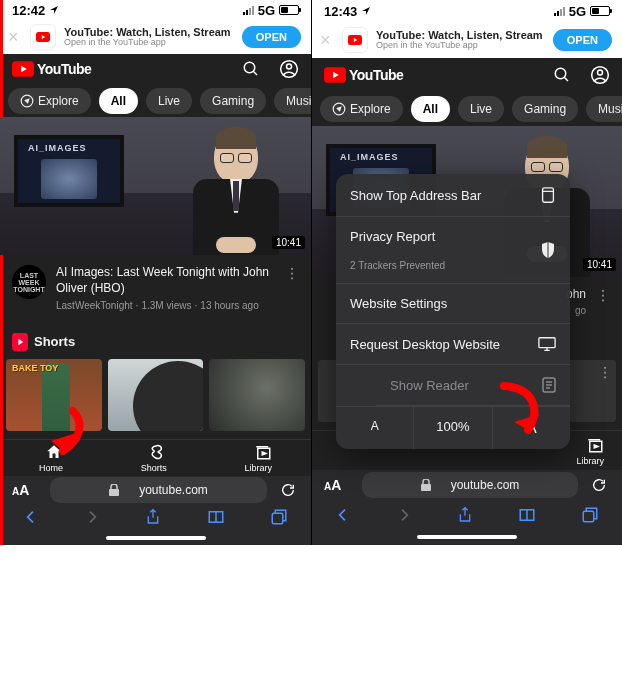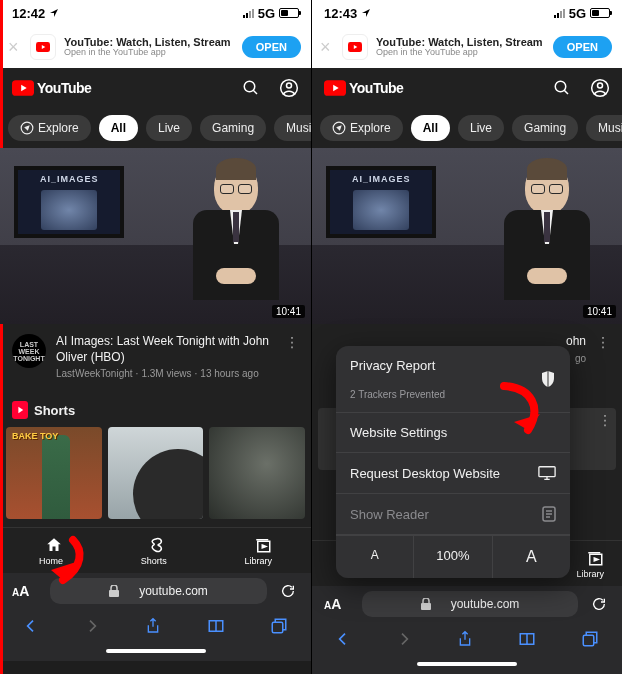--- a/index.html
+++ b/index.html
@@ -7,21 +7,21 @@
     width: 622px;
     height: 674px;
     display: flex;
     background: #fff;
     font-family: -apple-system, BlinkMacSystemFont, "Segoe UI", sans-serif;
     overflow: hidden;
     position: relative;
   }
   .phone {
     width: 311px;
-    height: 674px;
+    height: 545px;
     background: #1e1e1e;
     position: relative;
     overflow: hidden;
     display: flex;
     flex-direction: column;
   }
   .phone-right { border-left: 1px solid #000; }
   
   .status {
     height: 26px;
@@ -100,21 +100,21 @@
     height: 176px;
     background: linear-gradient(#3a3a42,#2a2a30);
     position: relative;
     overflow:hidden;
   }
   .desk-scene {
     position:absolute; inset:0;
     background: linear-gradient(to bottom, #494953 0%, #403f48 55%, #2a2830 55%, #221f26 100%);
   }
   .monitor { position:absolute; left:14px; top:18px; width:110px; height:72px; background:#151b2e; border:4px solid #111; }
-  .monitor-text { color:#cfd7e7; font-size:9px; font-weight:700; padding:4px 22px; letter-spacing:1px; }
+  .monitor-text { color:#cfd7e7; font-size:9px; font-weight:700; padding:4px 10px; letter-spacing:1px; }
   .monitor-img { width:56px; height:40px; margin:2px auto 0; background: radial-gradient(#88a0c8, #3a4a6a); border-radius:3px; opacity:.8; }
   .host { position:absolute; right:30px; top:14px; width:90px; height:140px; }
   .head { width:44px; height:52px; background:#e0c3a7; border-radius:50% 50% 45% 45%; margin:0 auto; position:relative; }
   .hair { position:absolute; top:-4px; left:2px; right:2px; height:22px; background:#5a4a3a; border-radius:50% 50% 0 0; }
   .glasses { position:absolute; top:22px; left:6px; right:6px; height:10px; display:flex; gap:4px; }
   .glasses span { flex:1; border:1.5px solid #2a2a2a; border-radius:3px; background:rgba(255,255,255,.1); }
   .suit { width:86px; height:90px; background:#1a1a1a; border-radius:14px 14px 0 0; margin:-4px auto 0; position:relative; }
   .shirt { position:absolute; top:0; left:50%; transform:translateX(-50%); width:20px; height:34px; background:#f0f0f0; clip-path:polygon(20% 0,80% 0,60% 100%,40% 100%); }
   .tie { position:absolute; top:2px; left:50%; transform:translateX(-50%); width:6px; height:30px; background:#3a3340; }
   .hands { position:absolute; bottom:16px; left:50%; transform:translateX(-50%); width:40px; height:16px; background:#e0c3a7; border-radius:8px; }
@@ -201,21 +201,21 @@
     color:#f0f0f0;
     font-size:13px;
   }
   .popup-row {
     display:flex;
     align-items:center;
     justify-content:space-between;
     padding:12px 14px;
     border-bottom:1px solid rgba(255,255,255,.08);
   }
-  .popup-row.dim { color:#8a8a8e; }
+  .popup-row.dim { color:#8a8a8e;margin-left:40px; }
   .popup-row-sub { font-size:10px; color:#9a9a9e; margin-top:16px; }
   .popup-zoom {
     display:flex;
     border-top:1px solid rgba(255,255,255,.08);
   }
   .popup-zoom div { flex:1; text-align:center; padding:12px 0; border-right:1px solid rgba(255,255,255,.08); }
   .popup-zoom div:last-child { border-right:none; }
   
   .arrow {
     position:absolute;
@@ -586,20 +586,27 @@
           <rect x="3" y="7" width="14" height="14" rx="2"></rect>
           <path d="M7 7V3h14v14h-4"></path>
         </svg></span>
   </div>
   <div class="home-indicator">
       <span></span>
     </div>
 
   <div class="popup" style="bottom:96px;">
     <div class="popup-row">
+      <span>Show Top Address Bar</span>
+      <svg width="16" height="18" viewBox="0 0 16 20" fill="none" stroke="#eee" stroke-width="1.5">
+          <rect x="2" y="2" width="12" height="16" rx="2"></rect>
+          <line x1="2" y1="6" x2="14" y2="6"></line>
+        </svg>
+    </div>
+    <div class="popup-row">
       <div>
         <div>Privacy Report</div>
         <div class="popup-row-sub">2 Trackers Prevented</div>
       </div>
       <svg width="16" height="18" viewBox="0 0 16 18" fill="#eee">
           <path d="M8 1l6 2v5c0 5-3 8-6 9-3-1-6-4-6-9V3z"></path>
           <path d="M8 1v16" stroke="#333" stroke-width="1"></path>
         </svg>
     </div>
     <div class="popup-row">

